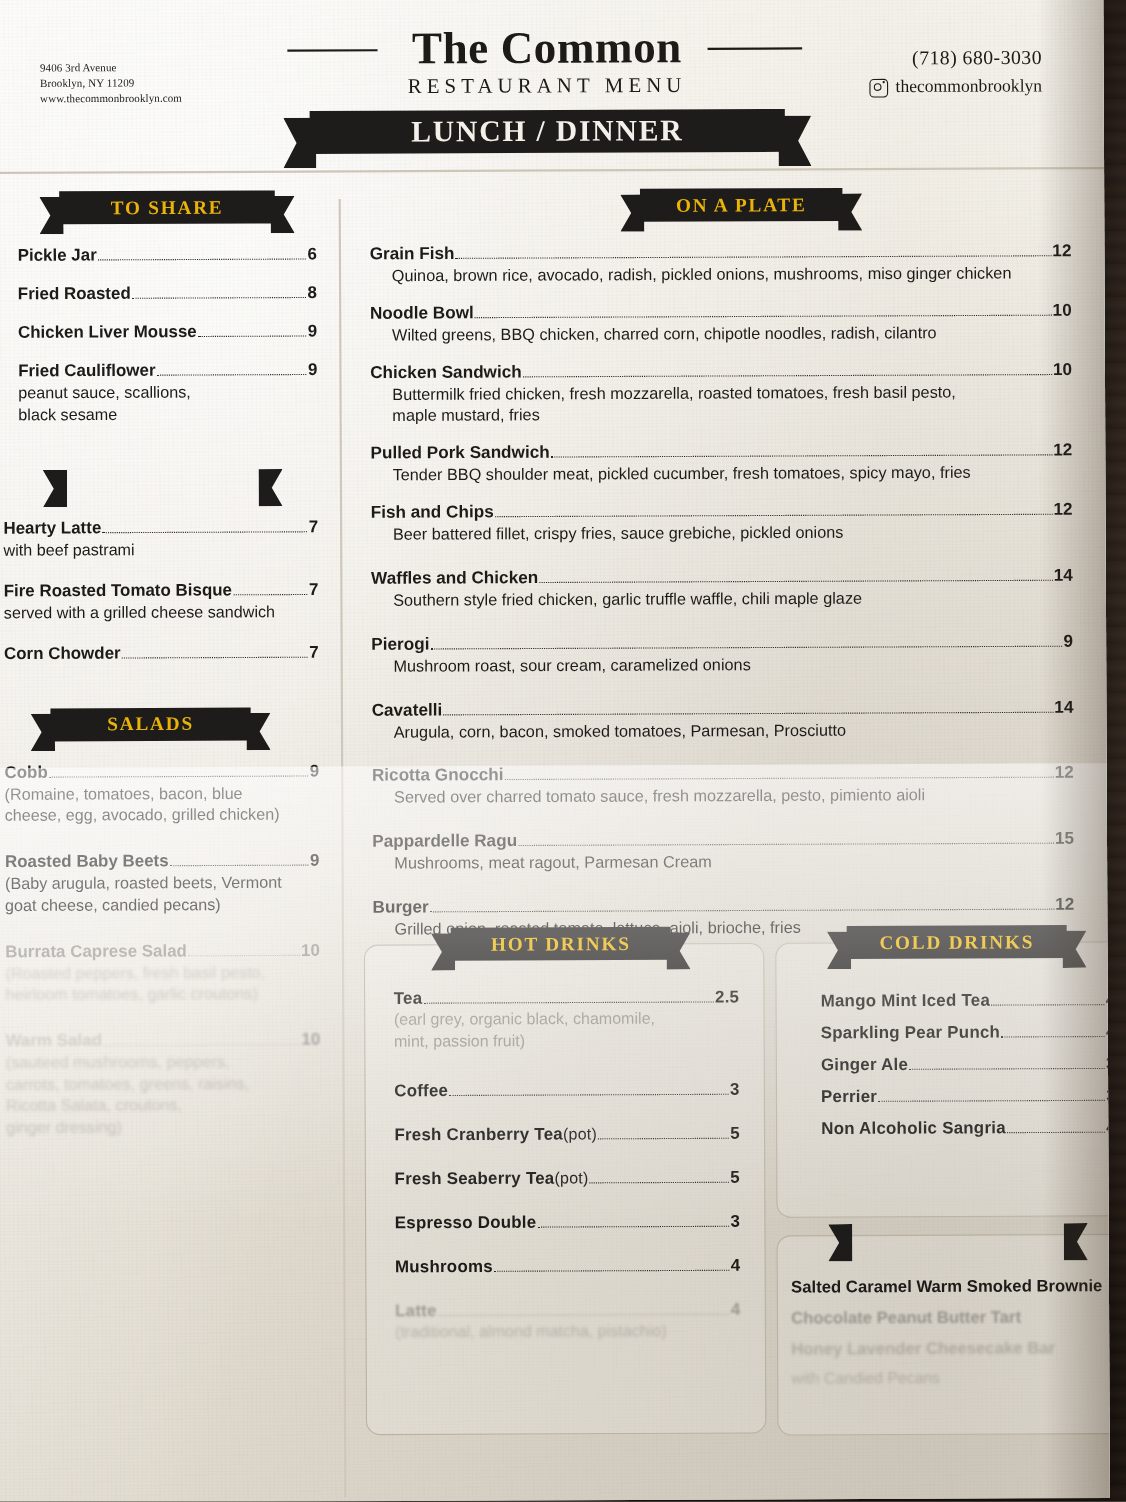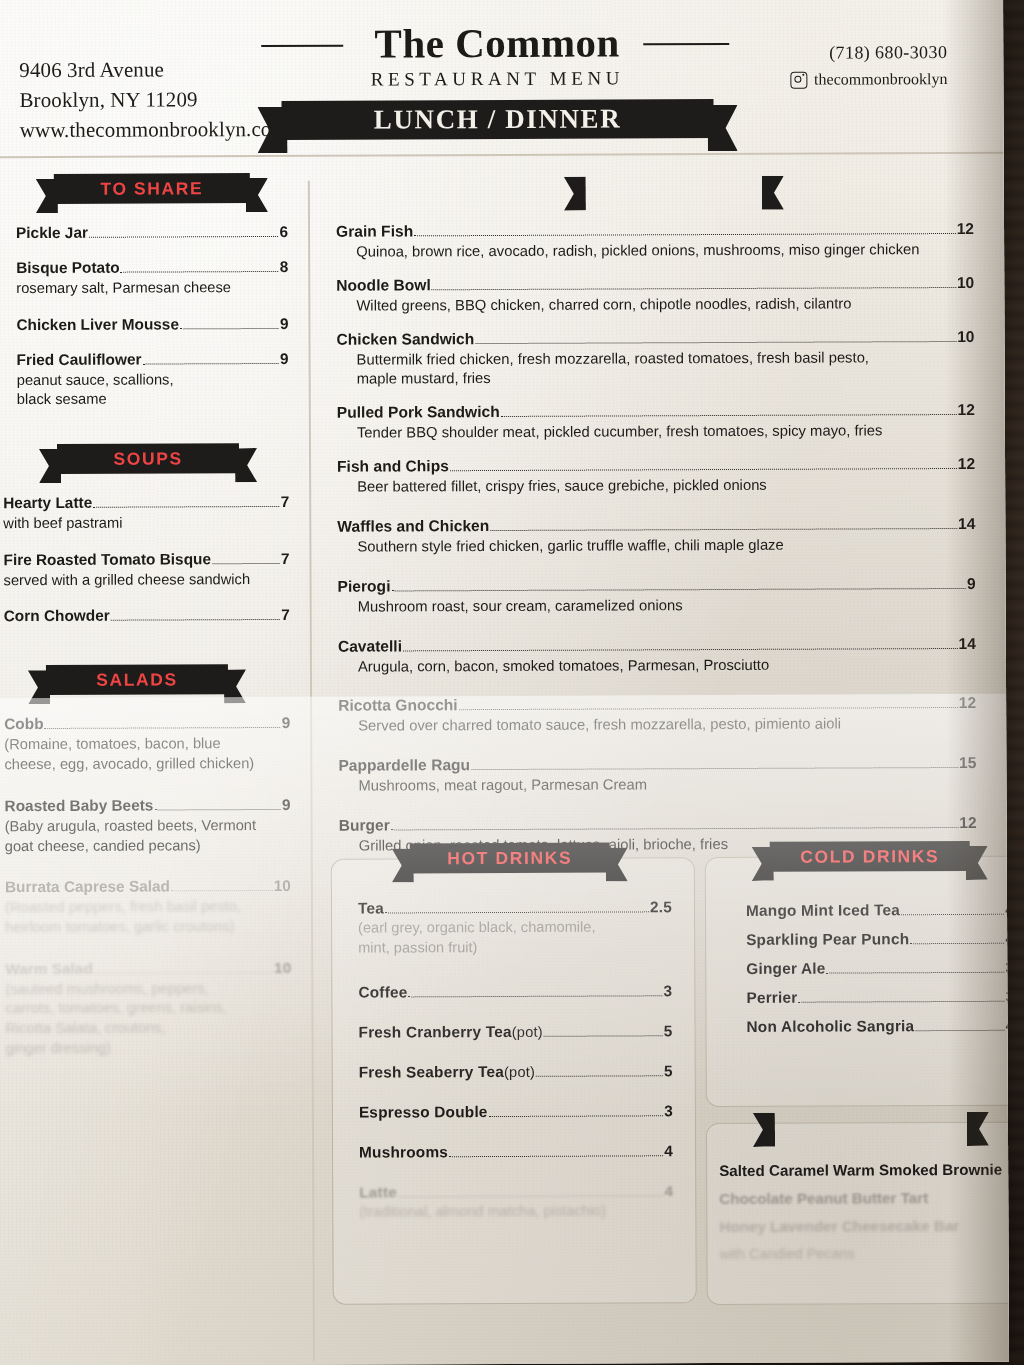--- a/index.html
+++ b/index.html
@@ -75,23 +75,23 @@
   }
 
   
   .header {
     position: absolute;
     left: 0; right: 0; top: 0;
     height: 160px;
   }
   .addr {
     position: absolute;
-    left: 28px; top: 58px;
+    left: 45px; top: 58px;
     font-family: "Liberation Serif", serif;
-    font-size: 21px;
+    font-size: 10px;
     line-height: 1.42;
     letter-spacing: 0.1px;
   }
   .phone-wrap {
     position: absolute;
     right: 56px; top: 48px;
     text-align: right;
     font-family: "Liberation Serif", serif;
   }
   .phone {
@@ -224,28 +224,28 @@
   
   .sec {
     position: relative;
     height: 30px;
     margin: 0 auto 20px auto;
   }
   .sec .band {
     position: absolute;
     left: 18px; right: 18px; top: 0; bottom: 0;
     background: #1e1c1a;
-    color: #ef4444;
+    color: #eab308;
     display: flex;
     align-items: center;
     justify-content: center;
     font-weight: bold;
     font-size: 17.5px;
     letter-spacing: 1.6px;
-    font-family: Liberation Sans, sans-serif;
+    font-family: Liberation Serif, serif;
   }
   .sec .tail {
     position: absolute;
     top: 5px;
     width: 22px; height: 34px;
     background: #1e1c1a;
   }
   .sec .tail.l { left: 0; clip-path: polygon(0 0, 100% 0, 100% 100%, 0 100%, 45% 50%); }
   .sec .tail.r { right: 0; clip-path: polygon(0 0, 100% 0, 55% 50%, 100% 100%, 0 100%); }
 
@@ -404,25 +404,24 @@
     <div class="left-block">
       <div class="item">
         <div class="item-head">
           <span class="nm">Pickle Jar</span>
           <span class="dots"></span>
           <span class="price">6</span>
         </div>
       </div>
       <div class="item">
         <div class="item-head">
-          <span class="nm">Bisque Potato</span>
+          <span class="nm">Fried Roasted</span>
           <span class="dots"></span>
           <span class="price">8</span>
         </div>
-        <div class="desc">rosemary salt, Parmesan cheese</div>
       </div>
       <div class="item">
         <div class="item-head">
           <span class="nm">Chicken Liver Mousse</span>
           <span class="dots"></span>
           <span class="price">9</span>
         </div>
       </div>
       <div class="item">
         <div class="item-head">
@@ -431,21 +430,20 @@
           <span class="price">9</span>
         </div>
         <div class="desc" style="white-space: pre-line;">peanut sauce, scallions,
 black sesame</div>
       </div>
     </div>
 
     <div class="sec w-soups" style="margin-top:34px;">
       <div class="tail l"></div>
       <div class="tail r"></div>
-      <div class="band">SOUPS</div>
     </div>
 
     <div class="left-block" style="padding-left:0;">
       <div class="item">
         <div class="item-head">
           <span class="nm">Hearty Latte</span>
           <span class="dots"></span>
           <span class="price">7</span>
         </div>
         <div class="desc">with beef pastrami</div>
@@ -513,20 +511,21 @@
 ginger dressing)</div>
       </div>
     </div>
   </div>
 
   <div class="col-right">
 
     <div class="sec w-plate">
       <div class="tail l"></div>
       <div class="tail r"></div>
+      <div class="band">ON A PLATE</div>
     </div>
 
     <div class="plate-list">
 
       <div class="item">
         <div class="item-head">
           <span class="nm">Grain Fish</span>
           <span class="dots"></span>
           <span class="price">12</span>
         </div>

